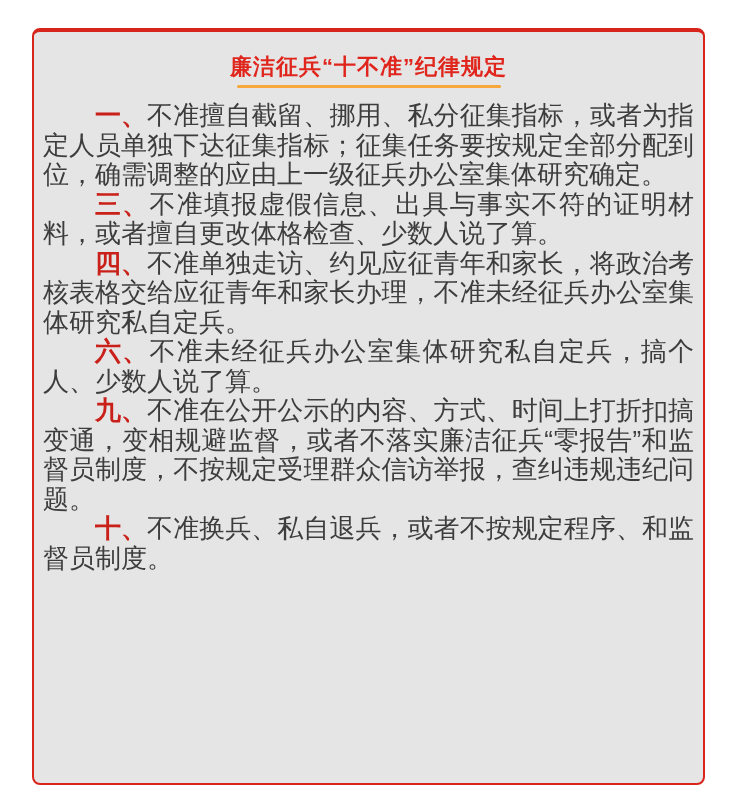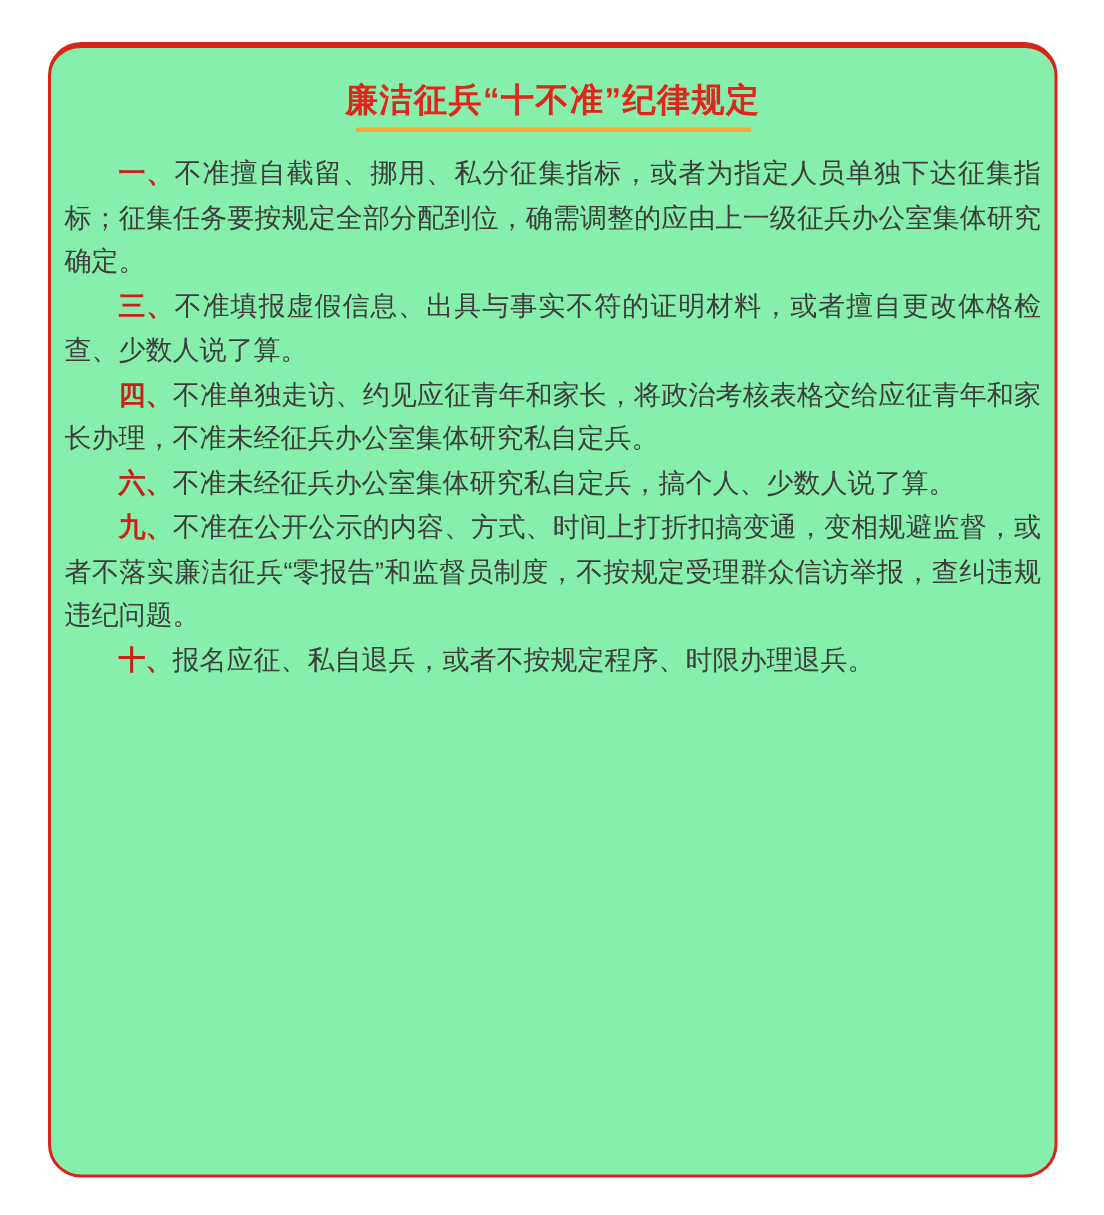--- a/index.html
+++ b/index.html
@@ -15,24 +15,24 @@
     background: #ffffff;
     overflow: hidden;
   }
   .card {
     position: absolute;
     left: 32px;
     top: 28px;
     width: 673px;
     height: 757px;
     box-sizing: border-box;
-    background: #86efac;
+    background: #e5e5e5;
     border: 2px solid #d8251c;
     border-top-width: 4px;
-    border-radius: 22px;
+    border-radius: 8px;
   }
   .title-wrap {
     margin-top: 22px;
     text-align: center;
   }
   .title {
     display: inline-block;
     font-size: 22px;
     line-height: 26px;
     font-weight: 700;
@@ -46,21 +46,21 @@
     background: #f7a73b;
     border-radius: 2px;
   }
   .rules {
     margin-top: 13px;
     padding: 0 9px 0 9px;
   }
   .rule {
     margin: 0;
     text-indent: 2em;
-    font-size: 18px;
+    font-size: 26px;
     line-height: 29.5px;
     color: #3d3d3d;
     text-align: justify;
     text-justify: inter-ideograph;
   }
   .rule .num {
     color: #c9211a;
     font-weight: 700;
   }
 </style>
@@ -74,17 +74,17 @@
       <div class="title">廉洁征兵“十不准”纪律规定</div>
       <div class="title-underline"></div>
     </div>
 
     <div class="rules">
       <p class="rule"><span class="num">一、</span><span>不准擅自截留、挪用、私分征集指标，或者为指定人员单独下达征集指标；征集任务要按规定全部分配到位，确需调整的应由上一级征兵办公室集体研究确定。</span></p>
       <p class="rule"><span class="num">三、</span><span>不准填报虚假信息、出具与事实不符的证明材料，或者擅自更改体格检查、少数人说了算。</span></p>
       <p class="rule"><span class="num">四、</span><span>不准单独走访、约见应征青年和家长，将政治考核表格交给应征青年和家长办理，不准未经征兵办公室集体研究私自定兵。</span></p>
       <p class="rule"><span class="num">六、</span><span>不准未经征兵办公室集体研究私自定兵，搞个人、少数人说了算。</span></p>
       <p class="rule"><span class="num">九、</span><span>不准在公开公示的内容、方式、时间上打折扣搞变通，变相规避监督，或者不落实廉洁征兵“零报告”和监督员制度，不按规定受理群众信访举报，查纠违规违纪问题。</span></p>
-      <p class="rule"><span class="num">十、</span><span>报名应征、私自退兵，或者不按规定程序、时限办理退兵。</span></p>
+      <p class="rule"><span class="num">十、</span><span>不准换兵、私自退兵，或者不按规定程序、和监督员制度。</span></p>
     </div>
 
   </div>
 </div>
 
 </body></html>

